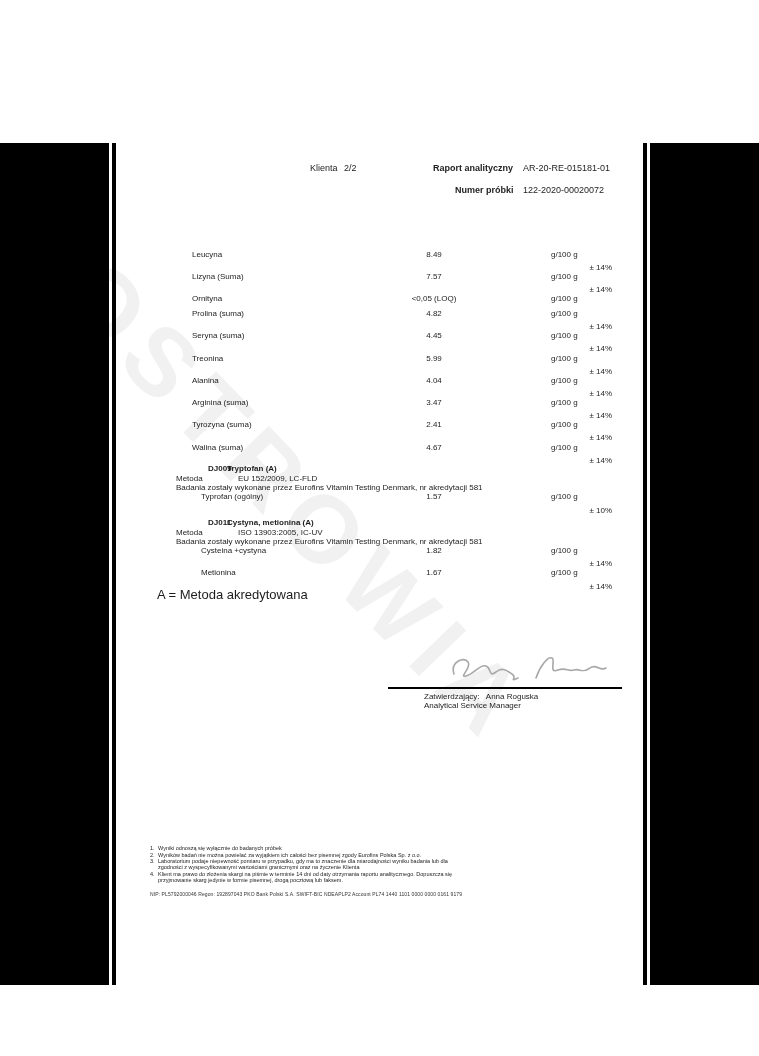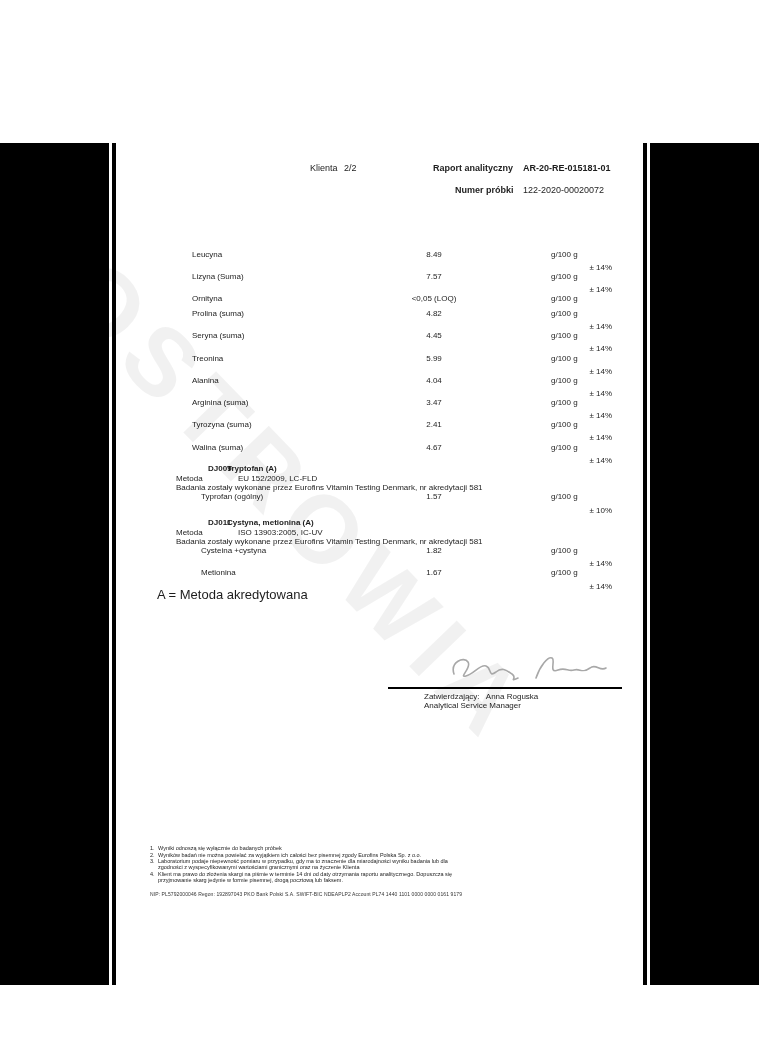--- a/index.html
+++ b/index.html
@@ -27,21 +27,21 @@
     color:#000;opacity:0.05;white-space:nowrap;
     transform:rotate(46deg);transform-origin:left top;
     pointer-events:none;
   }
 
   
   .hdr{font-size:9px;line-height:10px;}
   .strona-label{left:310px;top:163px;}
   .strona-value{left:344px;top:163px;}
   .report-label{left:433px;top:163px;font-weight:bold;}
-  .report-value{left:523px;top:163px;font-weight:bold;}
+  .report-value{left:523px;top:163px;}
   .sample-label{left:455px;top:185px;font-weight:bold;}
   .sample-value{left:523px;top:185px;}
 
   
   .row{position:absolute;left:16px;width:689px;height:10px;font-size:8px;line-height:9px;}
   .row .name{position:absolute;left:176px;}
   .row .name.sub{left:185px;text-align:center;}
   .row .val{position:absolute;left:368px;width:100px;text-align:center;}
   .row .unit{position:absolute;left:535px;}
   .unc{position:absolute;left:560px;width:52px;text-align:right;font-size:8px;line-height:9px;}

